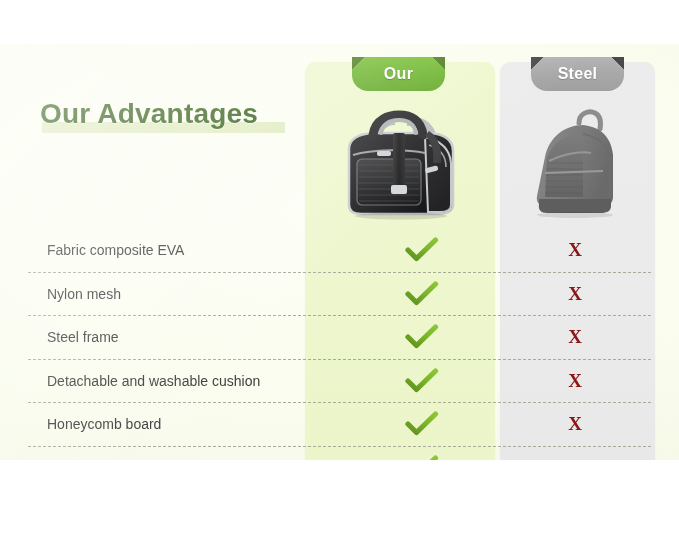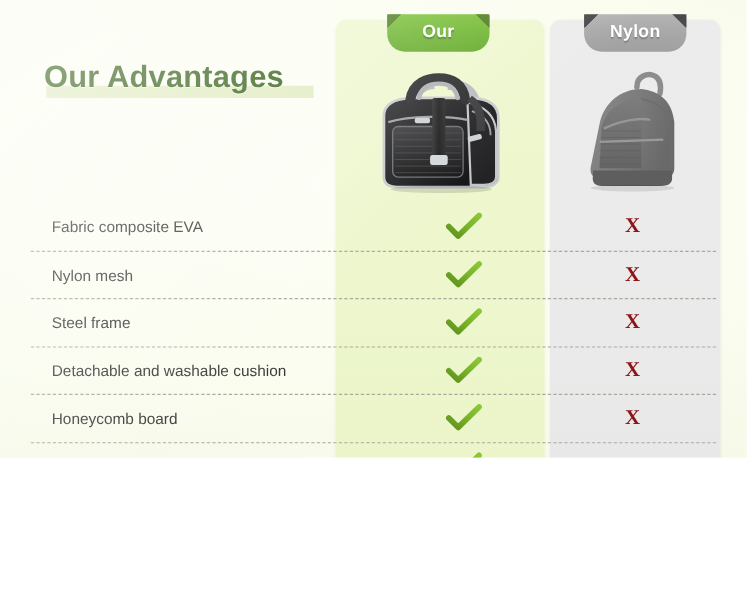--- a/index.html
+++ b/index.html
@@ -6,20 +6,21 @@
   body{
     width:679px;height:552px;overflow:hidden;
     font-family:"Liberation Sans", sans-serif;
     background:#ffffff;
   }
   .page{
     position:relative;width:679px;height:416px;
     background:
       radial-gradient(ellipse 120% 90% at 50% 40%, #fdfef6 0%, #fbfdf0 45%, #f3f7e3 100%);
     overflow:hidden;
+    margin-top:44px;
   }
   .page:after{
     content:"";position:absolute;inset:0;
     background:linear-gradient(135deg, rgba(255,255,255,0.55) 0%, rgba(255,255,255,0) 55%);
     pointer-events:none;
   }
 
   
   .title-wrap{
     position:absolute;left:40px;top:54px;
@@ -143,21 +144,21 @@
     <div class="body"></div>
     <div class="notch l"></div>
     <div class="notch r"></div>
     <div class="label">Our</div>
   </div>
 
   <div class="ribbon ribbon-others">
     <div class="body"></div>
     <div class="notch l"></div>
     <div class="notch r"></div>
-    <div class="label">Nylon</div>
+    <div class="label">Steel</div>
   </div>
 
   <div class="product product-our">
     <svg width="134" height="120" viewBox="0 0 134 120">
       <defs>
         <linearGradient id="bodyG" x1="0" y1="0" x2="1" y2="1">
           <stop offset="0%" stop-color="#2c2c2e"></stop>
           <stop offset="55%" stop-color="#1d1d1f"></stop>
           <stop offset="100%" stop-color="#101012"></stop>
         </linearGradient>

